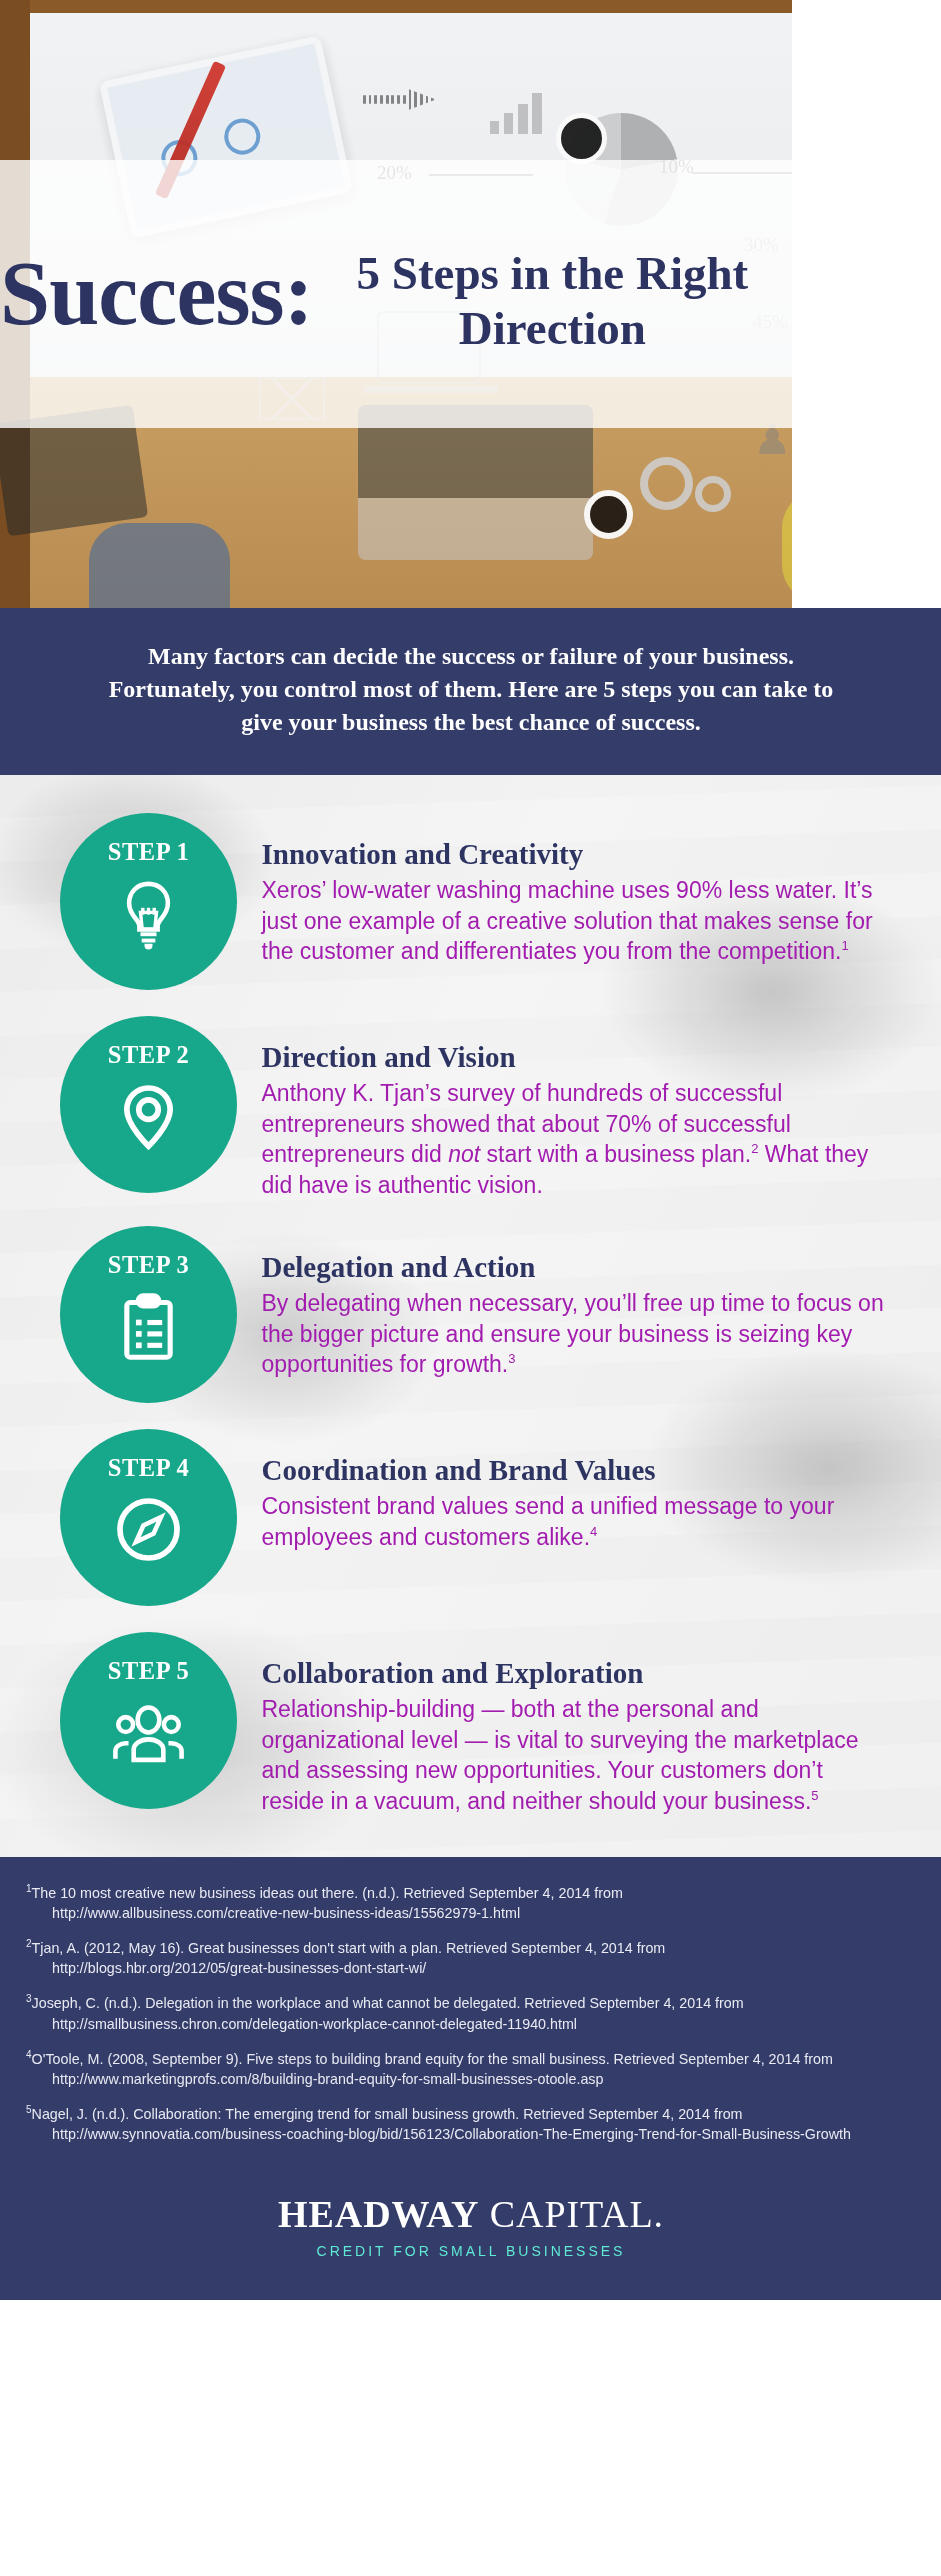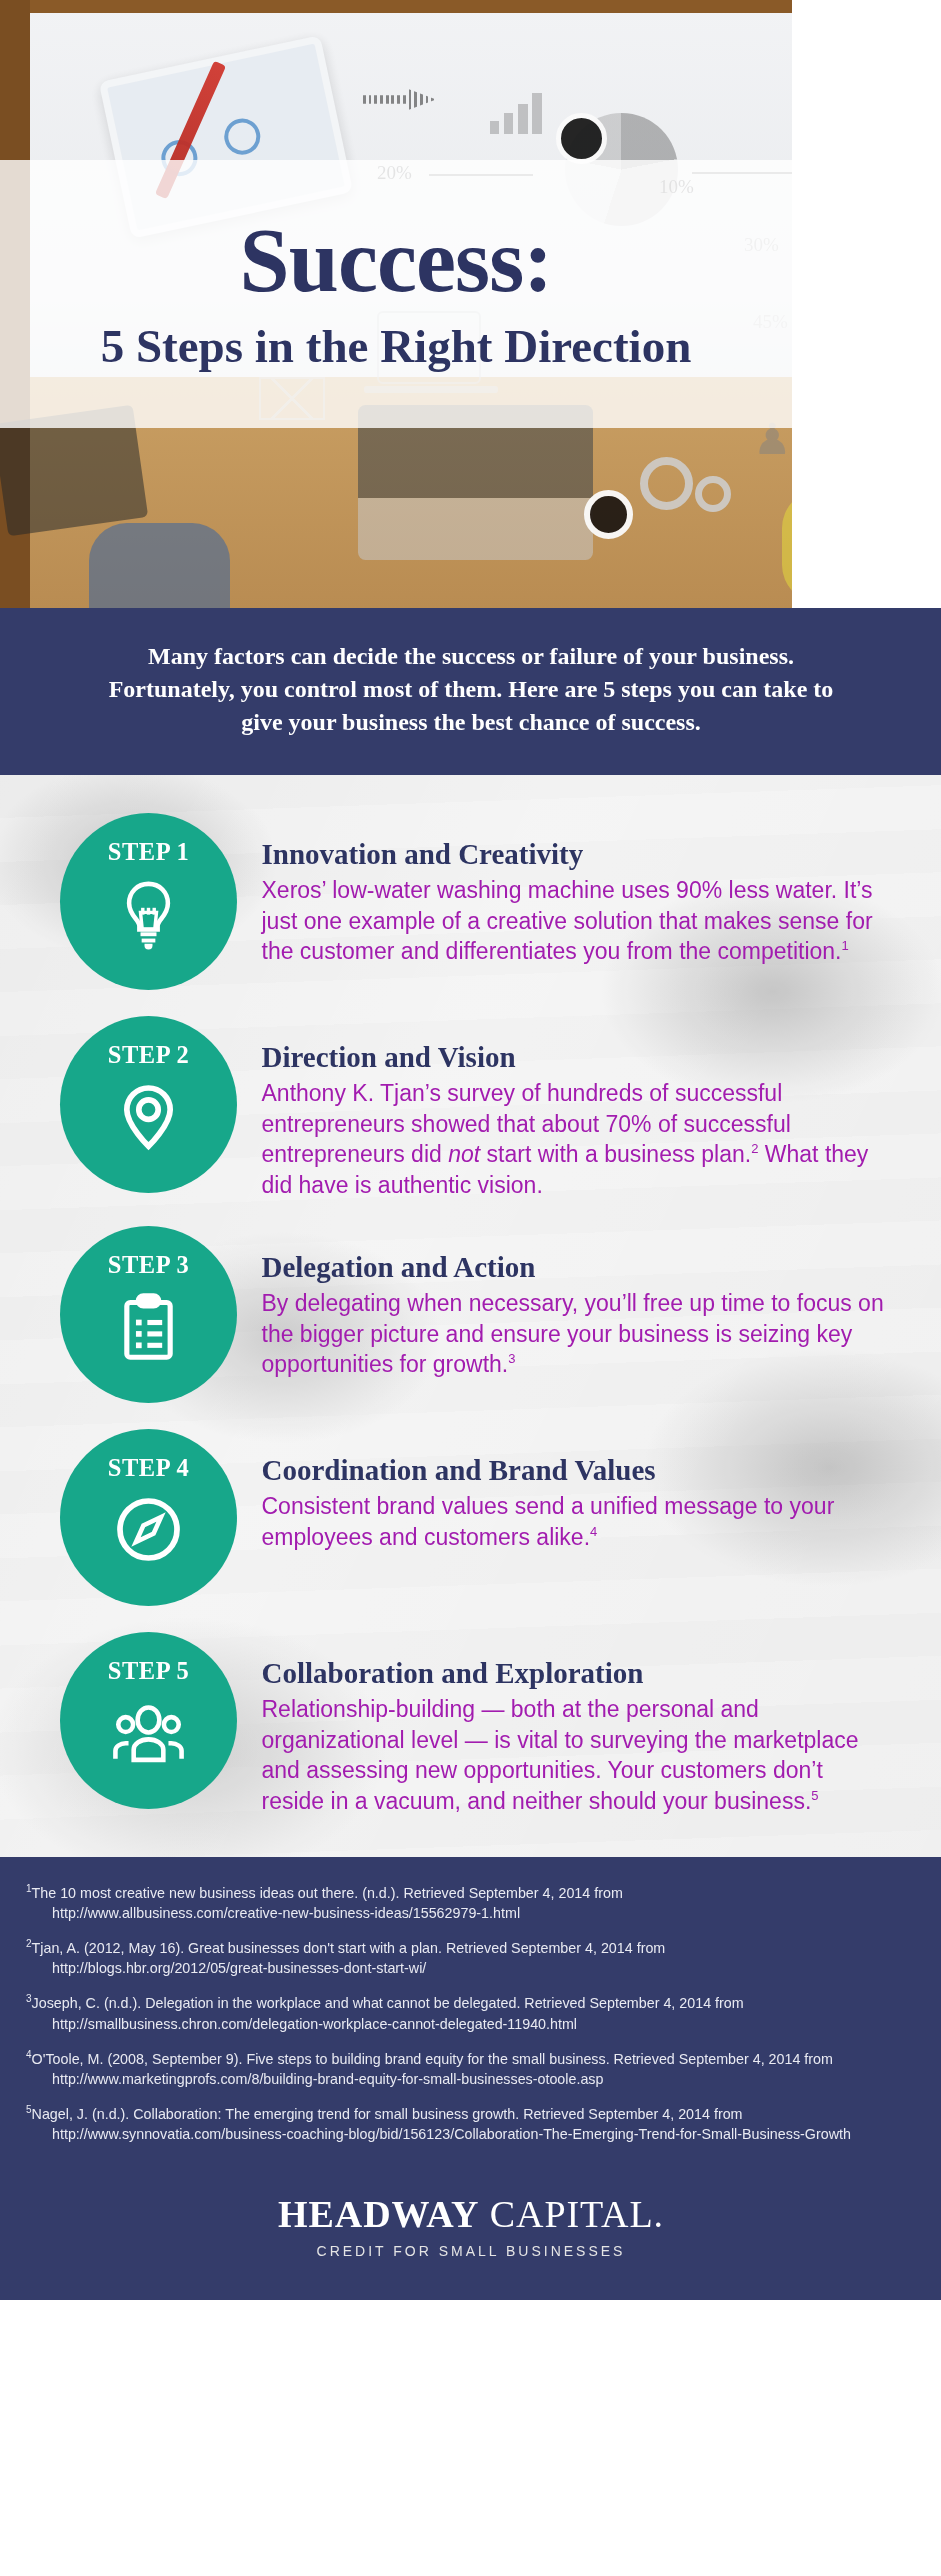--- a/index.html
+++ b/index.html
@@ -84,21 +84,21 @@
 
   .hero-band {
     position: absolute;
     left: 0; right: 0; top: 160px;
     height: 268px;
     background: rgba(255,255,255,0.80);
   }
   .hero-title-wrap {
     position: absolute;
     left: 0; right: 0; top: 160px; height: 268px;
-    display: flex; flex-direction: column;
+    display: flex; flex-direction: row;
     align-items: center; justify-content: center;
     text-align: center;
   }
   .hero-title {
     font-family: "Liberation Serif", serif;
     font-weight: 700;
     font-size: 90px;
     line-height: 1.02;
     color: #2d3462;
     letter-spacing: -0.9px;
@@ -234,21 +234,21 @@
   .logo-main {
     font-family: "Liberation Serif", serif;
     color: #ffffff;
     font-size: 38px;
     letter-spacing: 0.9px;
   }
   .logo-main .bold { font-weight: 700; }
   .logo-main .light { font-weight: 400; }
   .logo-tag {
     font-family: "Liberation Sans", sans-serif;
-    color: #e5e5e5;
+    color: #5eead4;
     font-size: 14px;
     letter-spacing: 3px;
     margin-top: 7.5px;
   }
 </style>
 </head>
 <body>
 
 <div class="page">
 
@@ -265,21 +265,21 @@
       <div class="doodle d-bars">
         <i style="height:13px"></i>
           <i style="height:21px"></i>
           <i style="height:30px"></i>
           <i style="height:41px"></i>
       </div>
       <div class="doodle d-pie"></div>
       <div class="doodle d-line"></div>
       <div class="doodle d-line2"></div>
       <span class="doodle d-pct" style="left:377px;top:162px;">20%</span>
-      <span class="doodle d-pct" style="left:659px;top:176px;text-align:center;">10%</span>
+      <span class="doodle d-pct" style="left:659px;top:156px;text-align:center;">10%</span>
       <span class="doodle d-pct" style="left:744px;top:234px;color:#9a9a9a;">30%</span>
       <span class="doodle d-pct" style="left:753px;top:311px;color:#b0b0b0;">45%</span>
       <div class="doodle d-cup"></div>
       <div class="doodle d-laptop"></div>
       <div class="doodle d-env"></div>
       <div class="doodle d-laptop-real"></div>
       <div class="doodle d-cup2"></div>
       <div class="doodle d-gear"></div>
       <div class="doodle d-gear2"></div>
       <div class="doodle d-people">♟♟♟</div>

